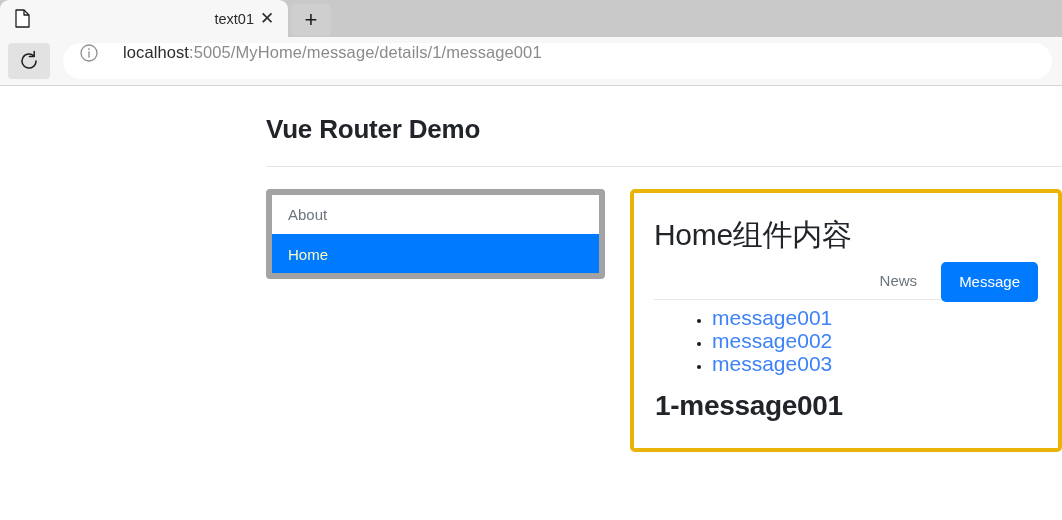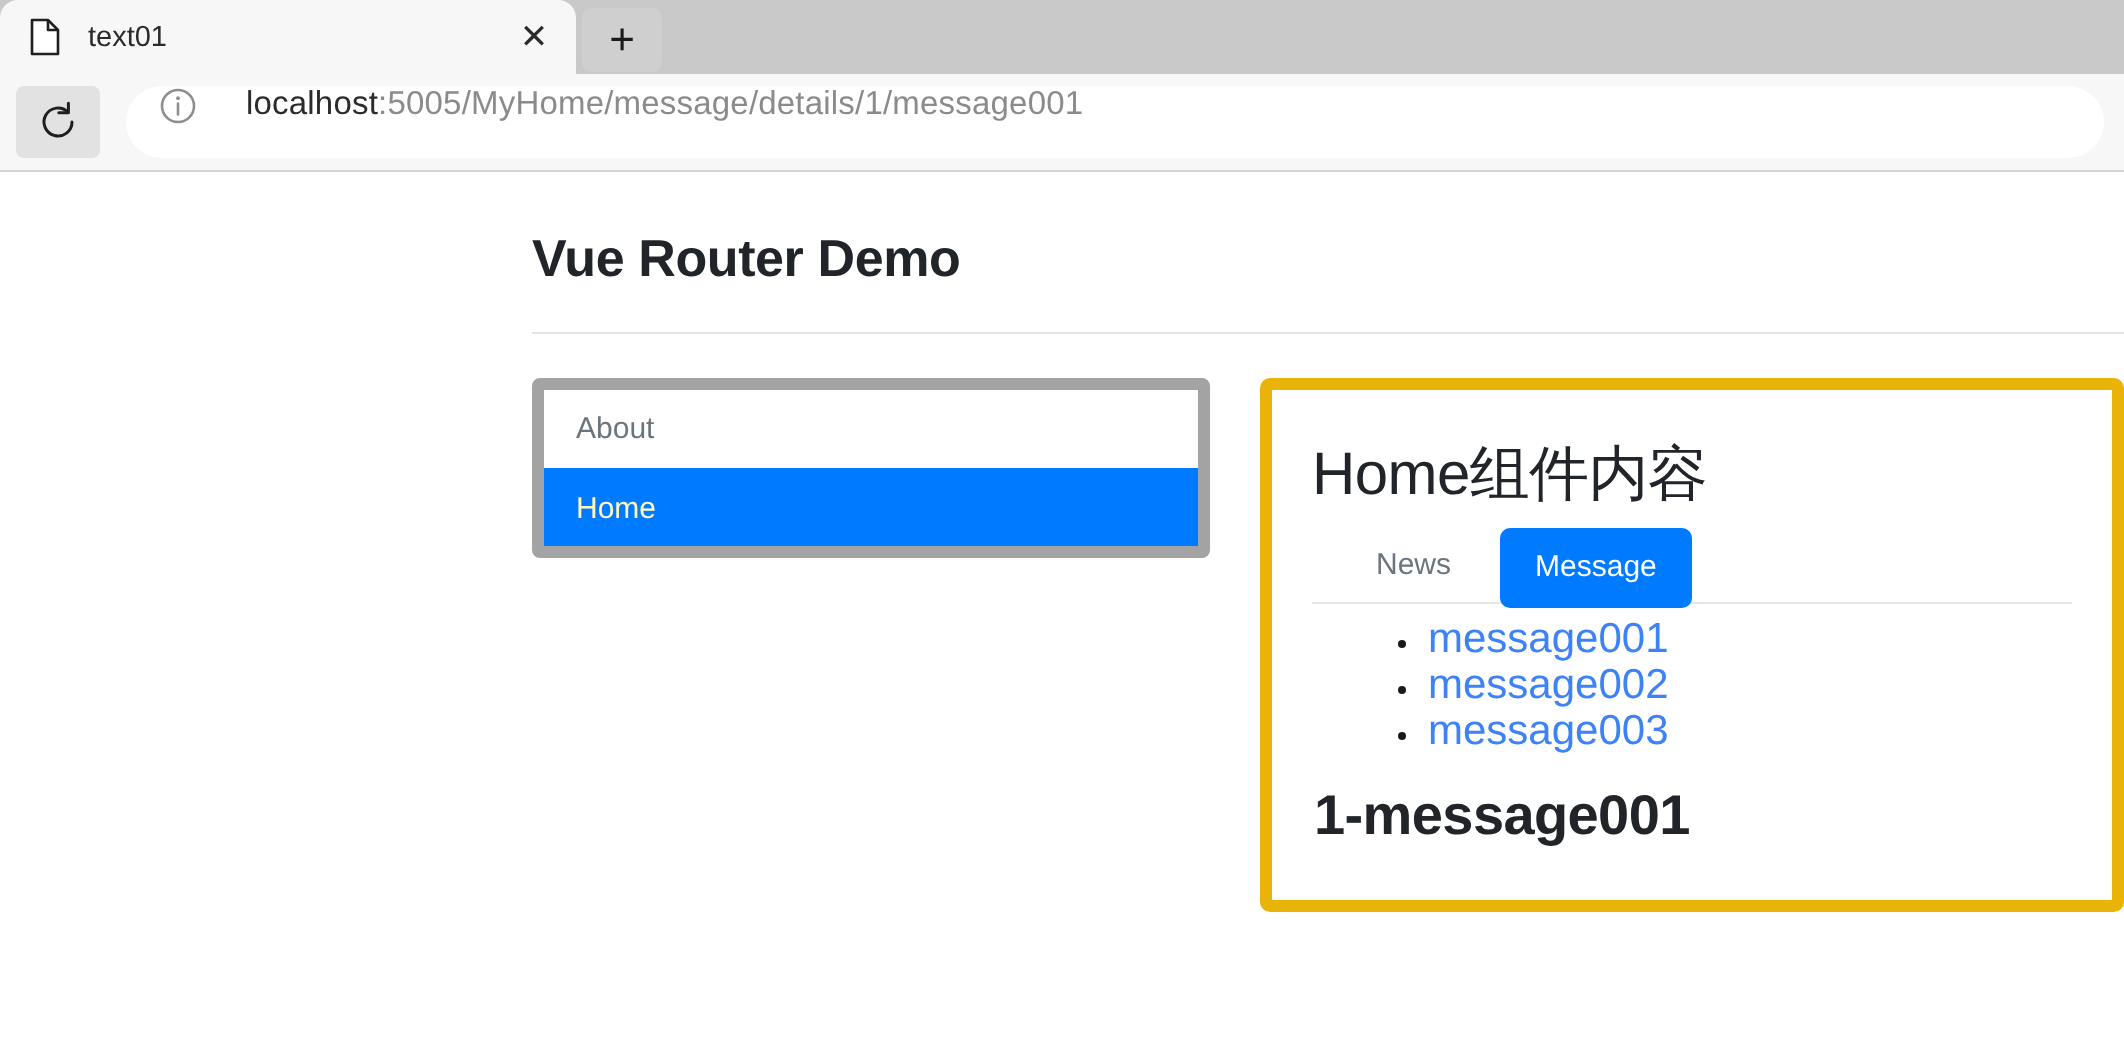--- a/index.html
+++ b/index.html
@@ -32,20 +32,21 @@
     width: 288px;
     height: 37px;
     background: #f7f7f7;
     border-top-left-radius: 9px;
     border-top-right-radius: 9px;
     display: flex;
     align-items: center;
     padding: 0 0 0 14px;
     box-sizing: border-box;
     position: relative;
+    text-align: right;
   }
 
   .tab-favicon {
     width: 17px;
     height: 19px;
     margin-right: 13px;
     flex: none;
     display: block;
   }
 
@@ -213,41 +214,42 @@
   }
 
   .list-item.active {
     background: #007bff;
     color: #fef9c3;
     border-top-color: #007bff;
   }
 
   
   .card {
-    border: 6px solid #eab308;
+    border: 4px solid #eab308;
     border-radius: 5px;
     padding: 22px 20px 26px 20px;
     box-sizing: border-box;
     background: #ffffff;
     min-height: 210px;
   }
 
   .card-heading {
     font-size: 30px;
     font-weight: 400;
     color: #212529;
     margin: 0 0 6px 0;
     letter-spacing: -0.3px;
   }
 
   .nav-tabs {
     display: flex;
     align-items: flex-end;
     border-bottom: 1px solid #e6e6e6;
     padding-left: 18px;
+    justify-content: flex-end;
   }
 
   .nav-tab {
     font-size: 15px;
     color: #6c757d;
     padding: 9px 14px;
     background: transparent;
     border-radius: 5px 5px 0 0;
     line-height: 1.2;
   }

